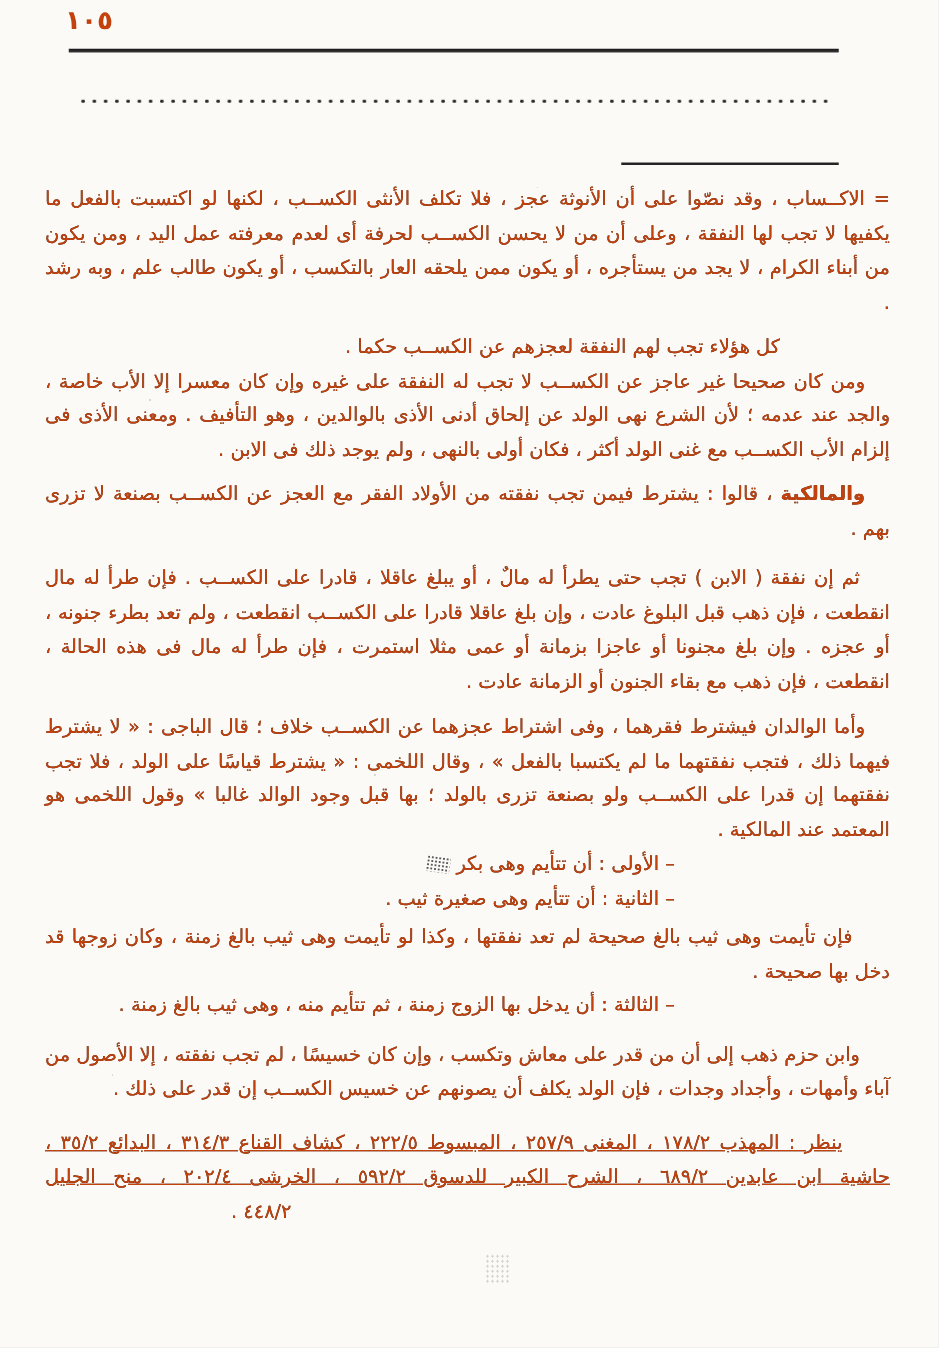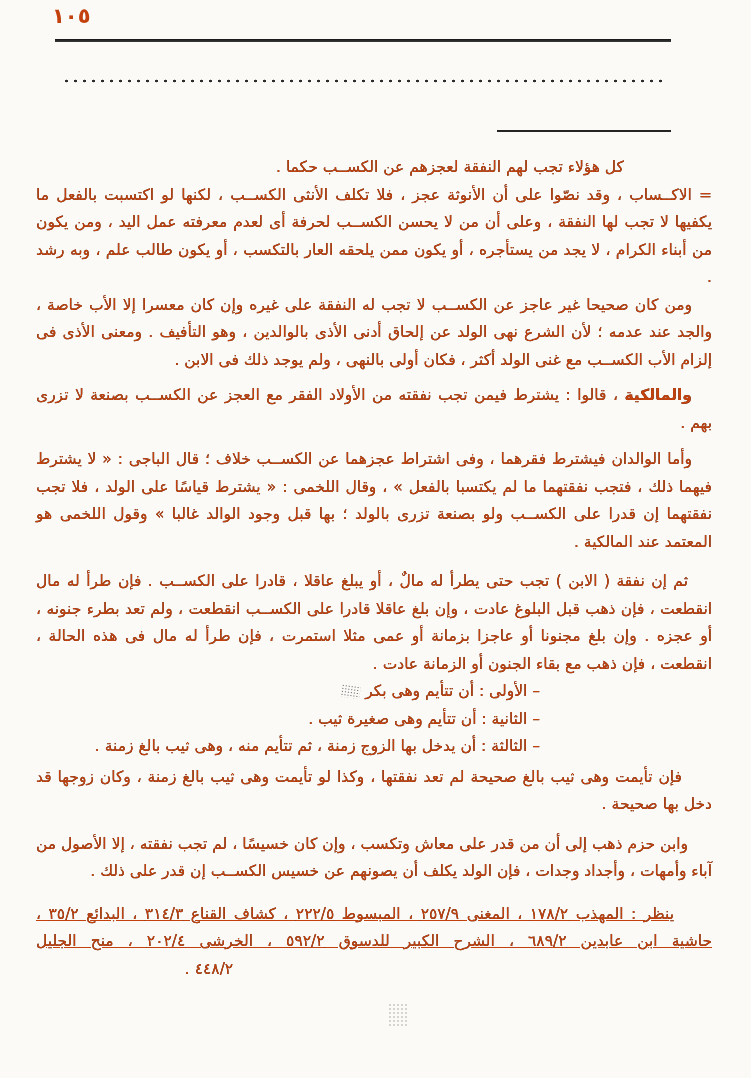--- a/index.html
+++ b/index.html
@@ -82,40 +82,40 @@
 <div class="page" dir="rtl">
 
   <div class="page-number">١٠٥</div>
 
   <div class="rule-thick"></div>
   <div class="dotted-line"></div>
   <div class="rule-short"></div>
 
   <main class="text-block">
 
+    <p class="para p1">= الاكــساب ، وقد نصّوا على أن الأنوثة عجز ، فلا تكلف الأنثى الكســب ، لكنها لو اكتسبت بالفعل ما يكفيها لا تجب لها النفقة ، وعلى أن من لا يحسن الكســب لحرفة أى لعدم معرفته عمل اليد ، ومن يكون من أبناء الكرام ، لا يجد من يستأجره ، أو يكون ممن يلحقه العار بالتكسب ، أو يكون طالب علم ، وبه رشد .</p>
+
     <p class="para p2">كل هؤلاء تجب لهم النفقة لعجزهم عن الكســب حكما .</p>
-
-    <p class="para p1">= الاكــساب ، وقد نصّوا على أن الأنوثة عجز ، فلا تكلف الأنثى الكســب ، لكنها لو اكتسبت بالفعل ما يكفيها لا تجب لها النفقة ، وعلى أن من لا يحسن الكســب لحرفة أى لعدم معرفته عمل اليد ، ومن يكون من أبناء الكرام ، لا يجد من يستأجره ، أو يكون ممن يلحقه العار بالتكسب ، أو يكون طالب علم ، وبه رشد .</p>
 
     <p class="para p3">ومن كان صحيحا غير عاجز عن الكســب لا تجب له النفقة على غيره وإن كان معسرا إلا الأب خاصة ، والجد عند عدمه ؛ لأن الشرع نهى الولد عن إلحاق أدنى الأذى بالوالدين ، وهو التأفيف . ومعنى الأذى فى إلزام الأب الكســب مع غنى الولد أكثر ، فكان أولى بالنهى ، ولم يوجد ذلك فى الابن .</p>
 
     <p class="para p4"><span class="lead-bold">والمالكية</span><span> ، قالوا : يشترط فيمن تجب نفقته من الأولاد الفقر مع العجز عن الكســب بصنعة لا تزرى بهم .</span></p>
 
+    <p class="para p6">ثم إن نفقة ( الابن ) تجب حتى يطرأ له مالٌ ، أو يبلغ عاقلا ، قادرا على الكســب . فإن طرأ له مال انقطعت ، فإن ذهب قبل البلوغ عادت ، وإن بلغ عاقلا قادرا على الكســب انقطعت ، ولم تعد بطرء جنونه ، أو عجزه . وإن بلغ مجنونا أو عاجزا بزمانة أو عمى مثلا استمرت ، فإن طرأ له مال فى هذه الحالة ، انقطعت ، فإن ذهب مع بقاء الجنون أو الزمانة عادت .</p>
+
     <p class="para p5">وأما الوالدان فيشترط فقرهما ، وفى اشتراط عجزهما عن الكســب خلاف ؛ قال الباجى : « لا يشترط فيهما ذلك ، فتجب نفقتهما ما لم يكتسبا بالفعل » ، وقال اللخمى : « يشترط قياسًا على الولد ، فلا تجب نفقتهما إن قدرا على الكســب ولو بصنعة تزرى بالولد ؛ بها قبل وجود الوالد غالبا » وقول اللخمى هو المعتمد عند المالكية .</p>
-
-    <p class="para p6">ثم إن نفقة ( الابن ) تجب حتى يطرأ له مالٌ ، أو يبلغ عاقلا ، قادرا على الكســب . فإن طرأ له مال انقطعت ، فإن ذهب قبل البلوغ عادت ، وإن بلغ عاقلا قادرا على الكســب انقطعت ، ولم تعد بطرء جنونه ، أو عجزه . وإن بلغ مجنونا أو عاجزا بزمانة أو عمى مثلا استمرت ، فإن طرأ له مال فى هذه الحالة ، انقطعت ، فإن ذهب مع بقاء الجنون أو الزمانة عادت .</p>
 
 
     <p class="para list-item"><span>– الأولى : أن تتأيم وهى بكر</span><span class="smudge"></span></p>
 
     <p class="para list-item">– الثانية : أن تتأيم وهى صغيرة ثيب .</p>
 
+    <p class="para p9">فإن تأيمت وهى ثيب بالغ صحيحة لم تعد نفقتها ، وكذا لو تأيمت وهى ثيب بالغ زمنة ، وكان زوجها قد دخل بها صحيحة .</p>
+
     <p class="para list-item">– الثالثة : أن يدخل بها الزوج زمنة ، ثم تتأيم منه ، وهى ثيب بالغ زمنة .</p>
-
-    <p class="para p9">فإن تأيمت وهى ثيب بالغ صحيحة لم تعد نفقتها ، وكذا لو تأيمت وهى ثيب بالغ زمنة ، وكان زوجها قد دخل بها صحيحة .</p>
 
     <p class="para p10">وابن حزم ذهب إلى أن من قدر على معاش وتكسب ، وإن كان خسيسًا ، لم تجب نفقته ، إلا الأصول من آباء وأمهات ، وأجداد وجدات ، فإن الولد يكلف أن يصونهم عن خسيس الكســب إن قدر على ذلك .</p>
 
     <p class="para footnote">ينظر : المهذب ١٧٨/٢ ، المغنى ٢٥٧/٩ ، المبسوط ٢٢٢/٥ ، كشاف القناع ٣١٤/٣ ، البدائع ٣٥/٢ ، حاشية ابن عابدين ٦٨٩/٢ ، الشرح الكبير للدسوق ٥٩٢/٢ ، الخرشى ٢٠٢/٤ ، منح الجليل</p>
     <p class="para footnote-last">٤٤٨/٢ .</p>
 
   </main>
 
   <span class="faint-blob"></span>
 

